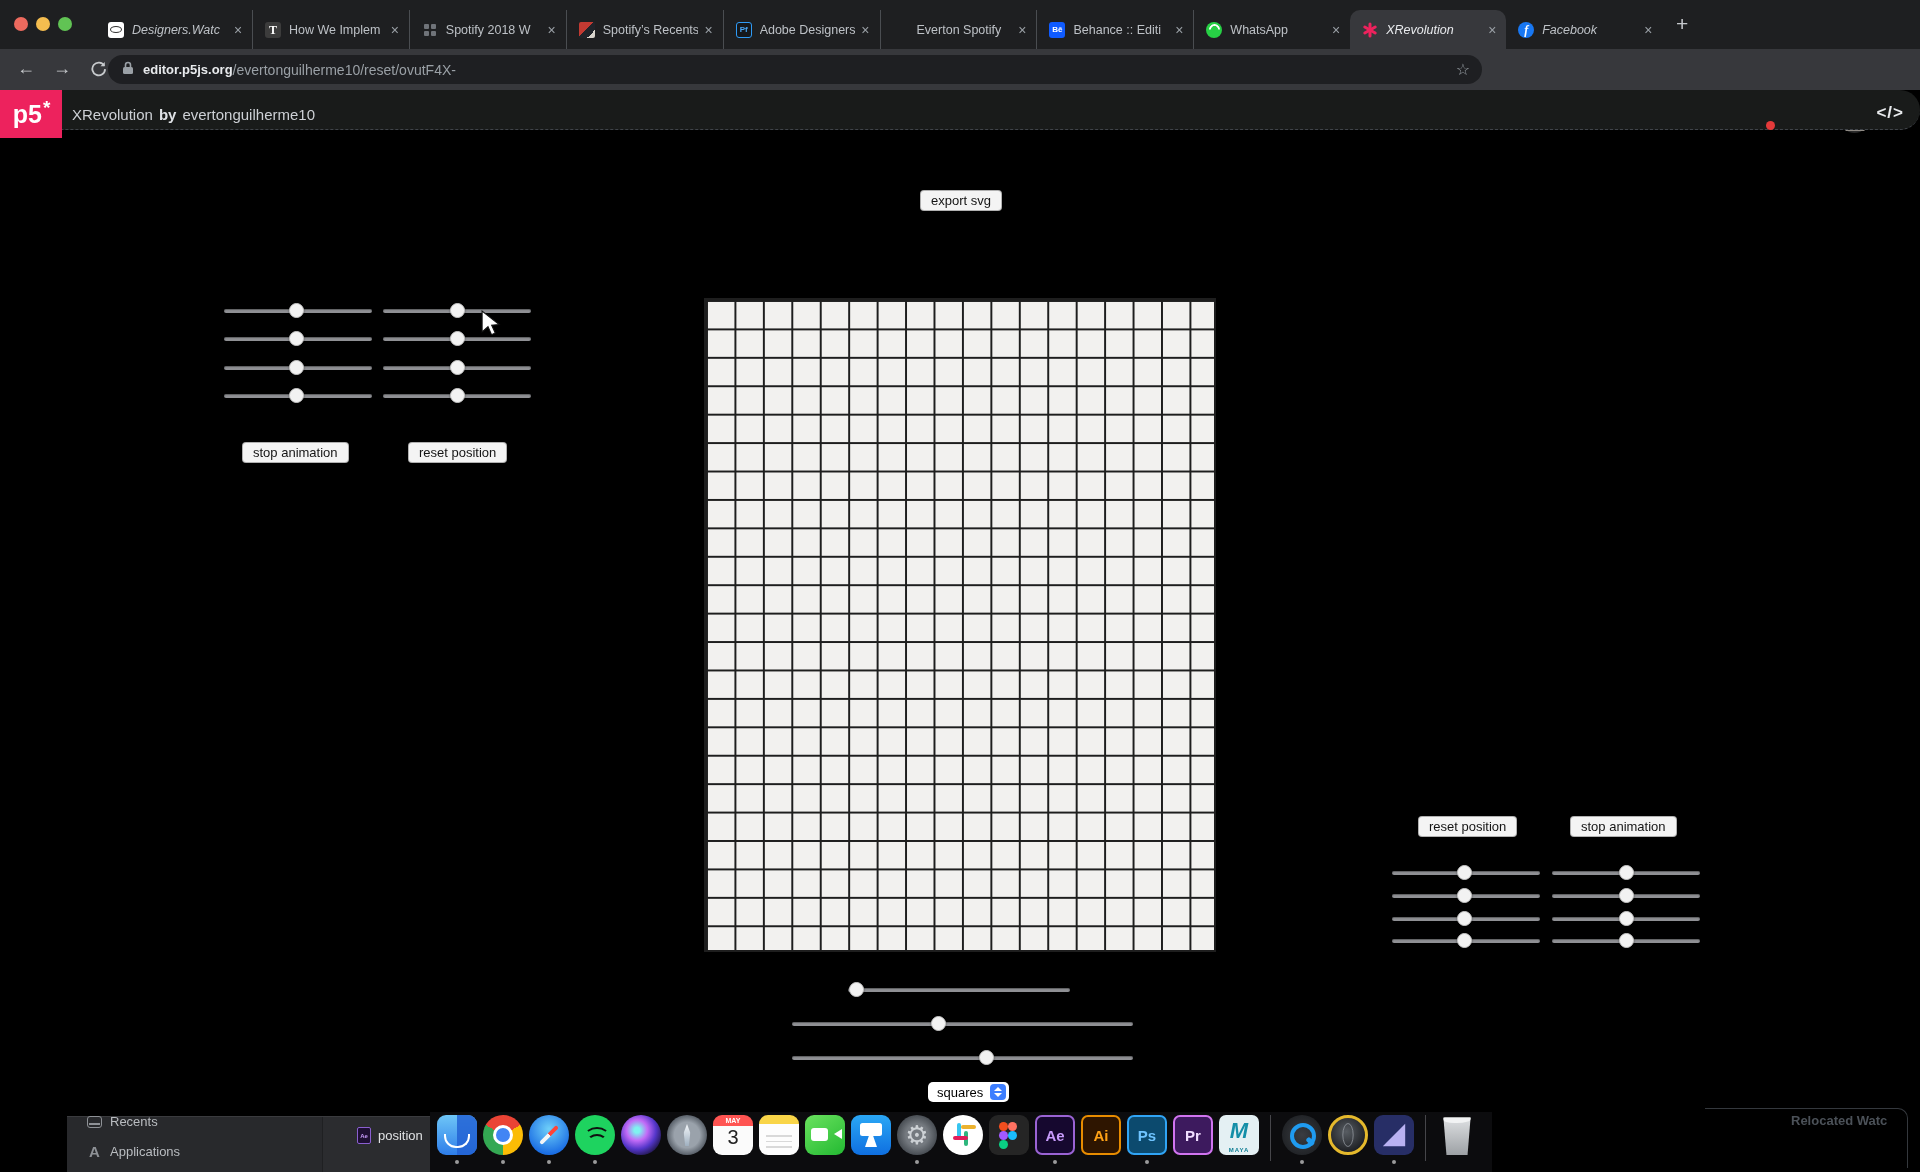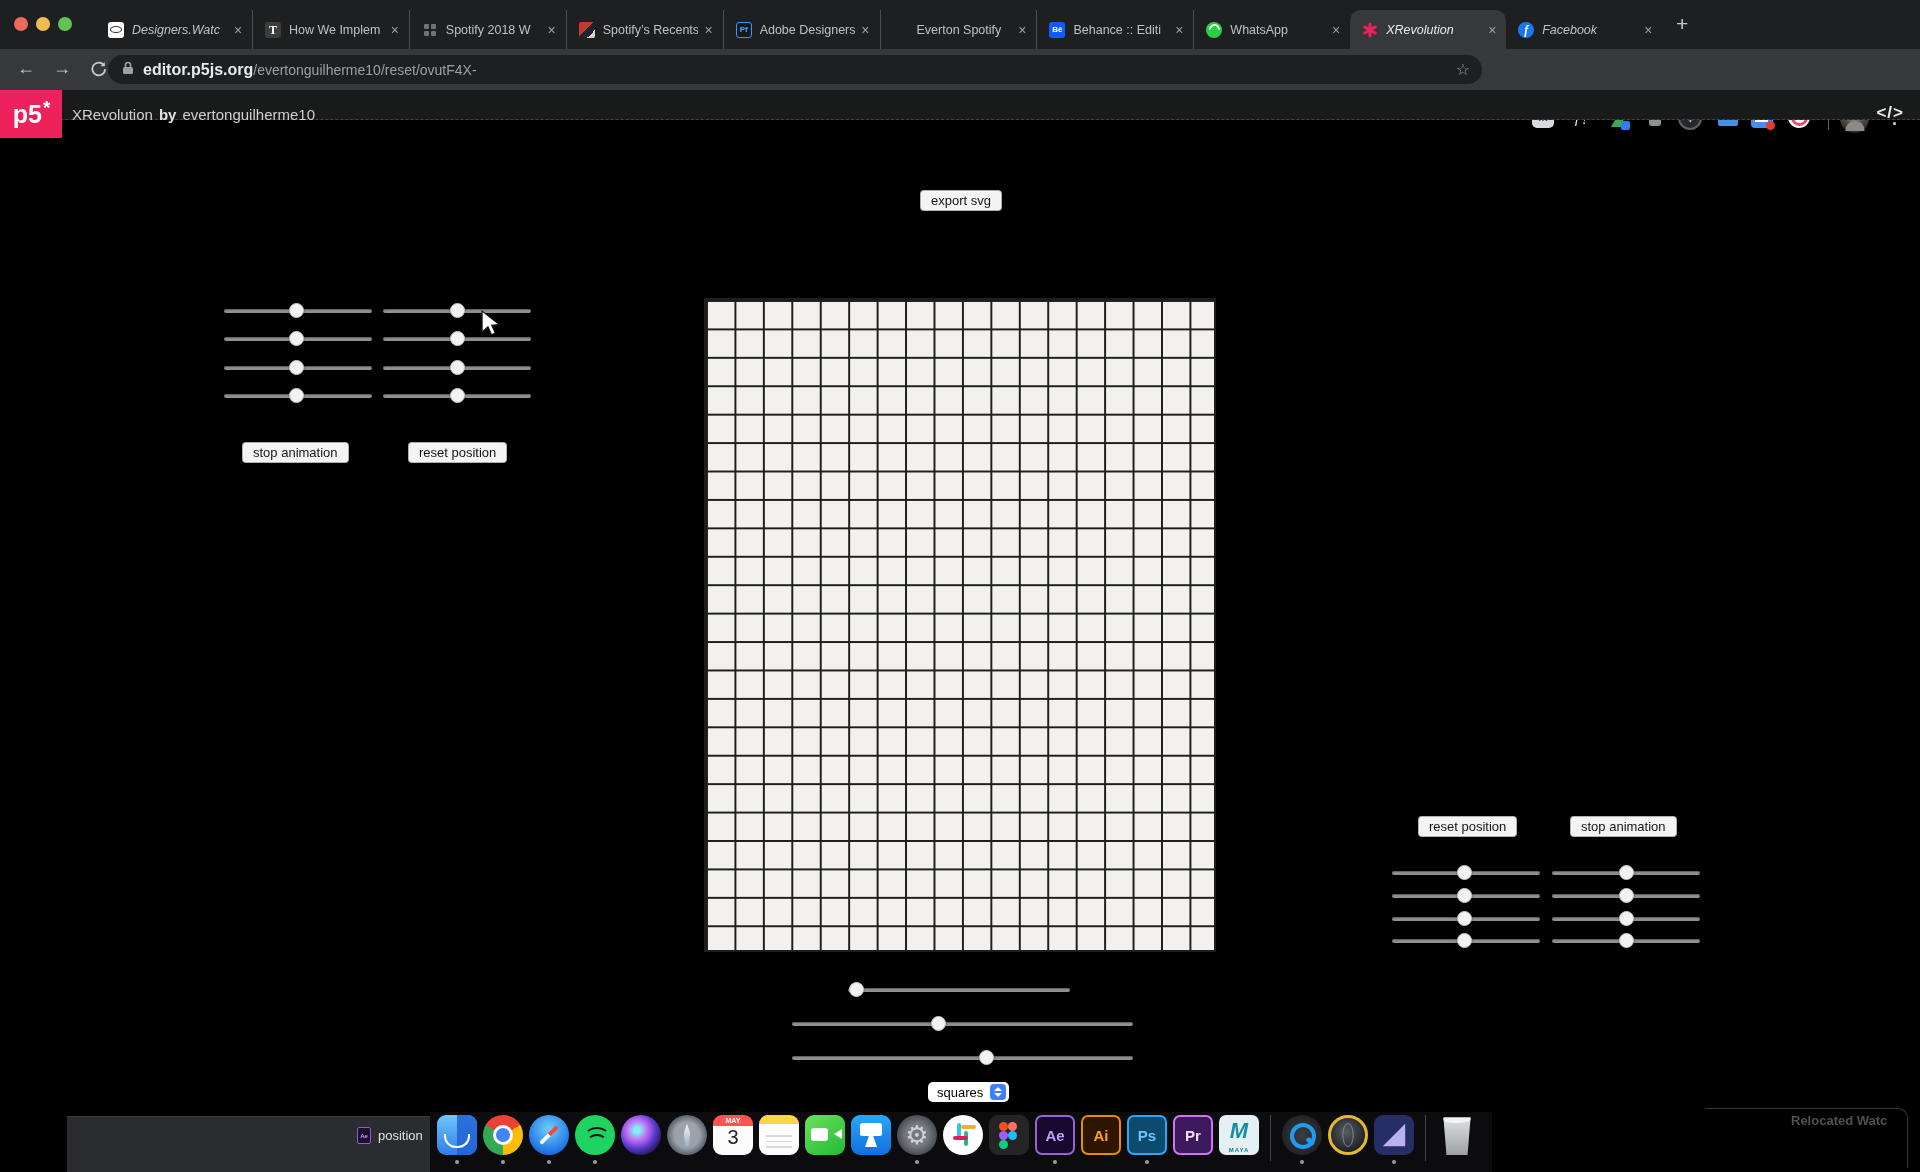--- a/index.html
+++ b/index.html
@@ -38,21 +38,21 @@
     border-color:#fff transparent transparent #fff; border-radius:50%; transform:rotate(45deg); }
   .fav-facebook { background:#1877f2; border-radius:50%; }
   .fav-facebook .favglyph { color:#fff; font-size:12px; font-family:"Liberation Serif",serif; }
 
   
   .toolbar { position:absolute; left:0; top:49px; width:1920px; height:41px; background:#37383c; }
   .navbtn { position:absolute; top:9px; font-size:18px; color:#c7cacd; width:24px; text-align:center; }
   .nav-back{ left:14px; } .nav-fwd{ left:50px; } .nav-reload{ left:86px; top:11px; }
   .omnibox { position:absolute; left:108px; top:6px; width:1374px; height:29px; background:#1e1f22;
     border-radius:14.5px; display:flex; align-items:center; padding:0 12px 0 14px; }
-  .urlhost { color:#e8eaed; font-size:16px; font-weight:bold; margin-left:9px; }
+  .urlhost { color:#e8eaed; font-size:13px; font-weight:bold; margin-left:9px; }
   .urlpath { color:#9aa0a6; font-size:14px; }
   .omni-star { margin-left:auto; color:#9aa0a6; font-size:16px; }
   .ext { position:absolute; top:57px; width:26px; height:26px; display:flex; align-items:center;
     justify-content:center; font-size:12px; }
   .ext-diamond::after { content:""; width:13px; height:13px; background:#a6adb3;
     clip-path:polygon(50% 0,100% 32%,50% 64%,0 32%); margin-top:-4px; box-shadow:0 8px 0 #a6adb3; }
   .ext-letter-m { background:#d8dadd; border-radius:5px; width:22px; height:22px; color:#55585c; font-weight:bold; }
   .ext-script-f { color:#e8eaed; font-family:"Liberation Serif",serif; font-style:italic; font-size:15px; }
   .ext-green-plant::before { content:""; width:0; height:0; border:8px solid transparent;
     border-bottom:14px solid #38a94f; margin-top:-6px; }
@@ -75,22 +75,22 @@
   .ext-divider { position:absolute; left:1828px; top:59px; width:1px; height:22px; background:#5f6368; }
   .avatar { position:absolute; left:1840px; top:55px; width:29px; height:29px; border-radius:50%;
     background:radial-gradient(circle at 50% 32%, #9a9a9a 0 18%, #4f4f4f 45%, #262626 80%); }
   .avatar::after { content:""; position:absolute; left:50%; top:6px; transform:translateX(-50%);
     width:9px; height:9px; border-radius:50%; background:#b5b0aa; }
   .avatar::before { content:""; position:absolute; left:50%; bottom:2px; transform:translateX(-50%);
     width:19px; height:10px; border-radius:9px 9px 0 0; background:#8f8a84; }
   .kebab { position:absolute; left:1886px; top:58px; color:#dadce0; font-size:17px; font-weight:bold; }
 
   
-  .p5bar { position:absolute; left:0; top:90px; width:1920px; height:30px; background:#191b1a;
-    border-bottom:1px dashed #40444a; }
+  .p5bar { position:absolute; left:0; top:90px; width:1920px; height:40px; background:#191b1a;
+    border-bottom:1px dashed #40444a;border-radius:23px; }
   .p5logo { position:absolute; left:0; top:0; width:62px; height:48px; background:#ed225d;
     display:flex; align-items:center; justify-content:center; color:#fff; font-weight:bold; font-size:25px; }
   .p5logo .ast { font-size:19px; vertical-align:top; position:relative; top:-6px; left:1px; }
   .p5title { position:absolute; left:72px; top:0; height:48px; display:flex; align-items:center; gap:6px;
     color:#cdd0d5; font-size:15px; }
   .p5title .by { font-weight:bold; color:#dfe2e6; }
   .codeicon { position:absolute; right:16px; top:13px; color:#e8eaed; font-size:17px; font-weight:bold;
     letter-spacing:1px; }
 
   
@@ -455,20 +455,30 @@
     </div>
 
     <div class="cursor">
       <svg width="22" height="26" viewBox="0 0 14 19">
           <path d="M0.5 0.8 L0.5 16 L4.8 12.2 L7.4 18 L10.1 16.8 L7.5 11.1 L13 10.6 Z" fill="#fff" stroke="#111" stroke-width="0.8"></path>
         </svg>
     </div>
   </div>
 
   <div class="finderwin">
+    <div class="findersb">
+      <div class="sbrow r1">
+        <span class="sb-ico-tray"></span>
+        <span>Recents</span>
+      </div>
+      <div class="sbrow r2">
+        <span class="sb-ico-a">A</span>
+        <span>Applications</span>
+      </div>
+    </div>
     <div class="filelbl">
       <span class="file-ico">Ae</span>
       <span>position</span>
     </div>
   </div>
   <div class="reloc-corner"></div>
   <div class="reloc-label">Relocated Watc</div>
 
   <div class="dockpanel"></div>
   <div class="dock">

